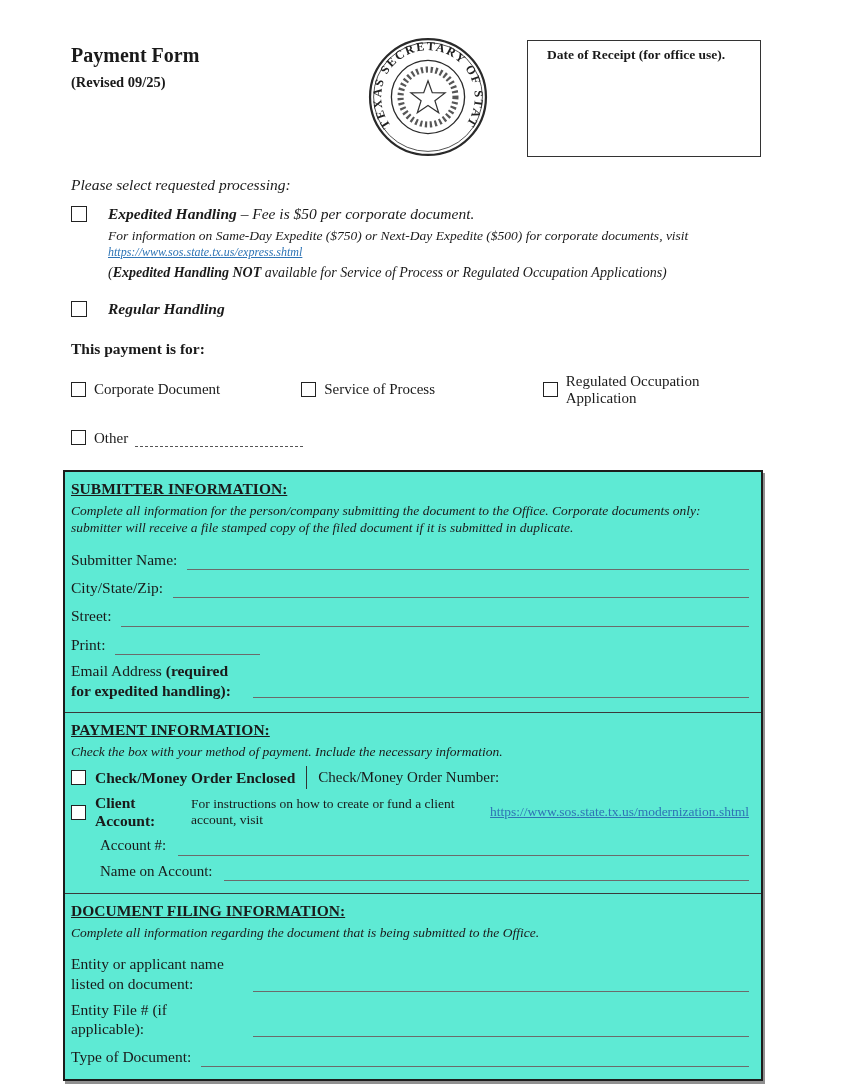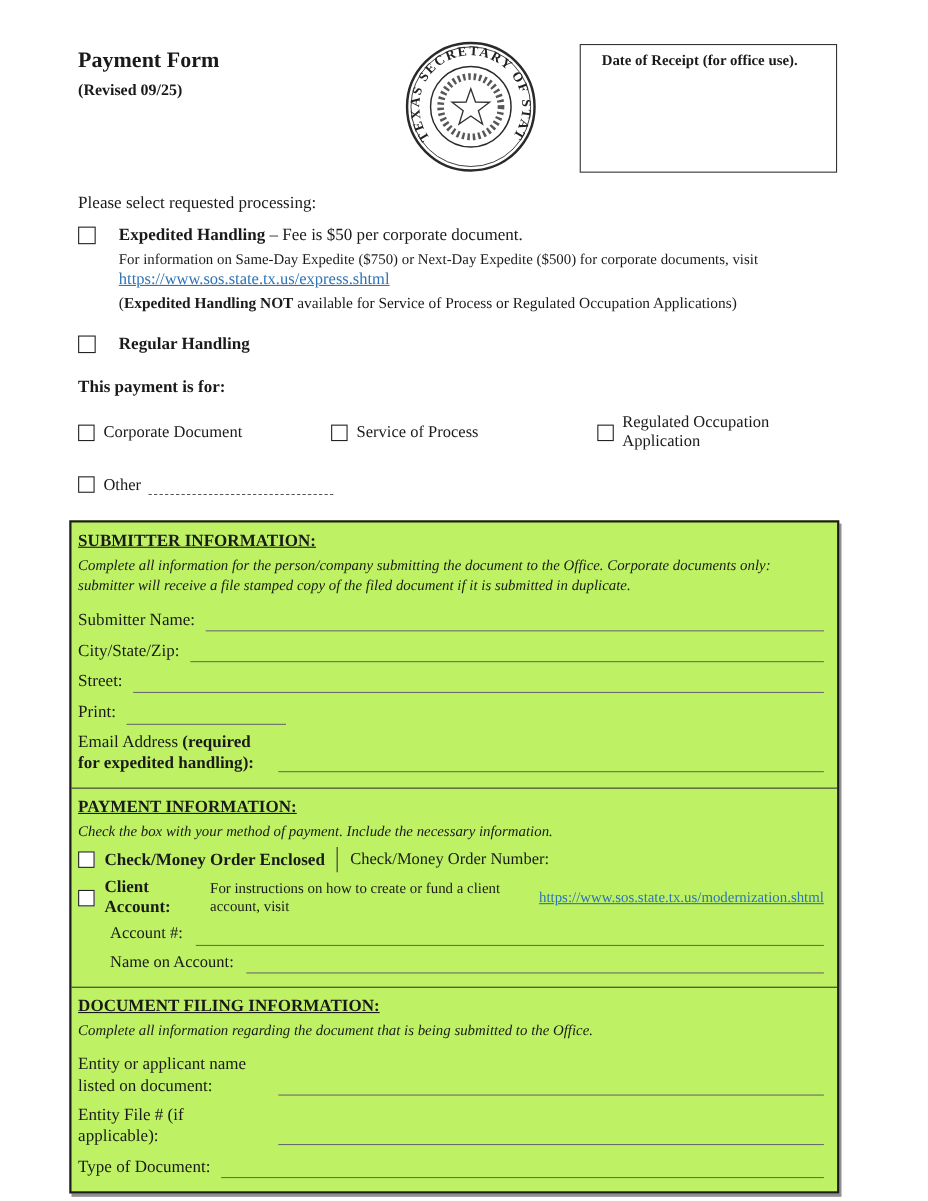--- a/index.html
+++ b/index.html
@@ -14,52 +14,52 @@
   .title-block { width:250px; padding-top:4px; }
   .form-title { font-size:20px; font-weight:bold; }
   .form-rev { font-size:14.5px; font-weight:bold; margin-top:7px; }
   .seal-wrap { width:122px; height:122px; margin-left:46px; margin-top:-4px; flex:none; }
   .date-box {
     margin-left:auto; width:234px; height:117px;
     border:1.5px solid #333; padding:6px 19px;
     font-weight:bold; font-size:13.5px;
   }
   
-  .processing { margin:18px 52px 0 40px; }
+  .processing { margin:18px 52px 0 40px;font-style:italic; }
   .proc-prompt { font-size:15.5px; margin-bottom:10px; }
   .opt-row { display:flex; margin-bottom:0; }
   .cb {
     width:16px; height:16px; border:1.6px solid #222; background:#fff;
     flex:none; margin-top:2px; display:inline-block;
   }
   .opt-row .opt-text { margin-left:21px; }
   .exp-line1 { font-size:15.5px; line-height:1.3; }
   .exp-line2 { font-size:13.5px; line-height:1.35; margin-top:3px; }
-  .exp-link { font-size:15px; line-height:1.3; }
+  .exp-link { font-size:12px; line-height:1.3; }
   a.lnk { color:#2e74b5; text-decoration:underline; cursor:pointer; }
   .exp-note { font-size:14px; line-height:1.3; margin-top:3px; }
   .b { font-weight:bold; }
   .regular-row { margin-top:17px; }
   .regular-row .opt-text { font-size:15.5px; font-weight:bold; line-height:1.25; }
   
   .payment-for { margin:21px 52px 0 40px; }
   .pf-heading { font-size:15.5px; font-weight:bold; }
   .pf-row { display:flex; margin-top:15px; font-size:15px; }
   .pf-opt { display:flex; align-items:center; }
   .pf-opt .cb { width:15px; height:15px; margin-top:0; }
   .pf-opt .pf-label { margin-left:8px; }
   .pf-opt1 { width:243px; } .pf-opt2 { width:255px; }
   .pf-other { margin-top:21px; display:flex; align-items:flex-end; }
   .pf-other .cb { width:15px; height:15px; margin-bottom:2px; }
   .pf-other .pf-label { margin-left:8px; }
   .other-line { width:168px; border-bottom:1.6px dashed #555; height:14px; margin-left:7px; }
   
   .main-box {
     margin:23px 50px 0 32px; border:2px solid #1d1d1d;
-    box-shadow:2px 3px 0 #909090; background:#bef264;
+    box-shadow:2px 3px 0 #909090; background:#5eead4;
   }
   .box-sec { padding:8px 12px 12px 6px; }
   .box-sec + .box-sec { border-top:1.6px solid #3a3a3a; }
   .sec-head { font-size:15.5px; font-weight:bold; text-decoration:underline; }
   .sec-desc { font-style:italic; font-size:13.5px; line-height:1.32; margin-top:4px; }
   .frow { display:flex; align-items:flex-end; margin-top:8px; font-size:15.5px; }
   .flabel { white-space:nowrap; line-height:1.3; }
   .fline { flex:1; border-bottom:1.4px solid #6b6b6b; height:17px; margin-left:10px; }
   .fline.short { flex:none; width:145px; }
   .frow-2l { display:flex; align-items:flex-end; margin-top:6px; }

